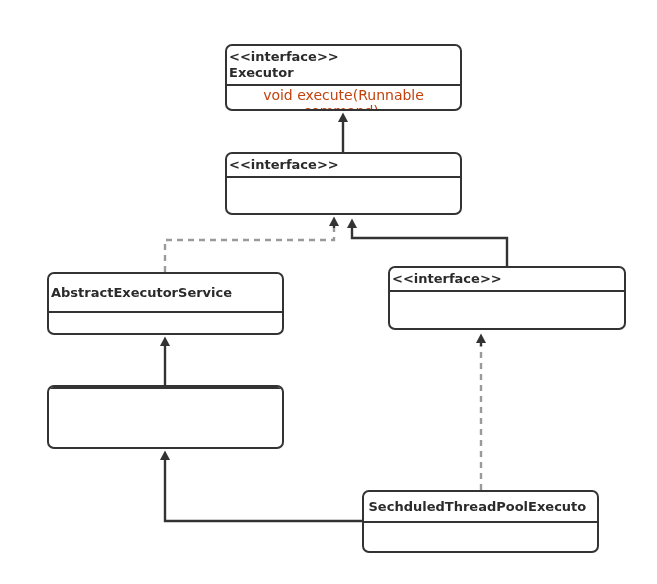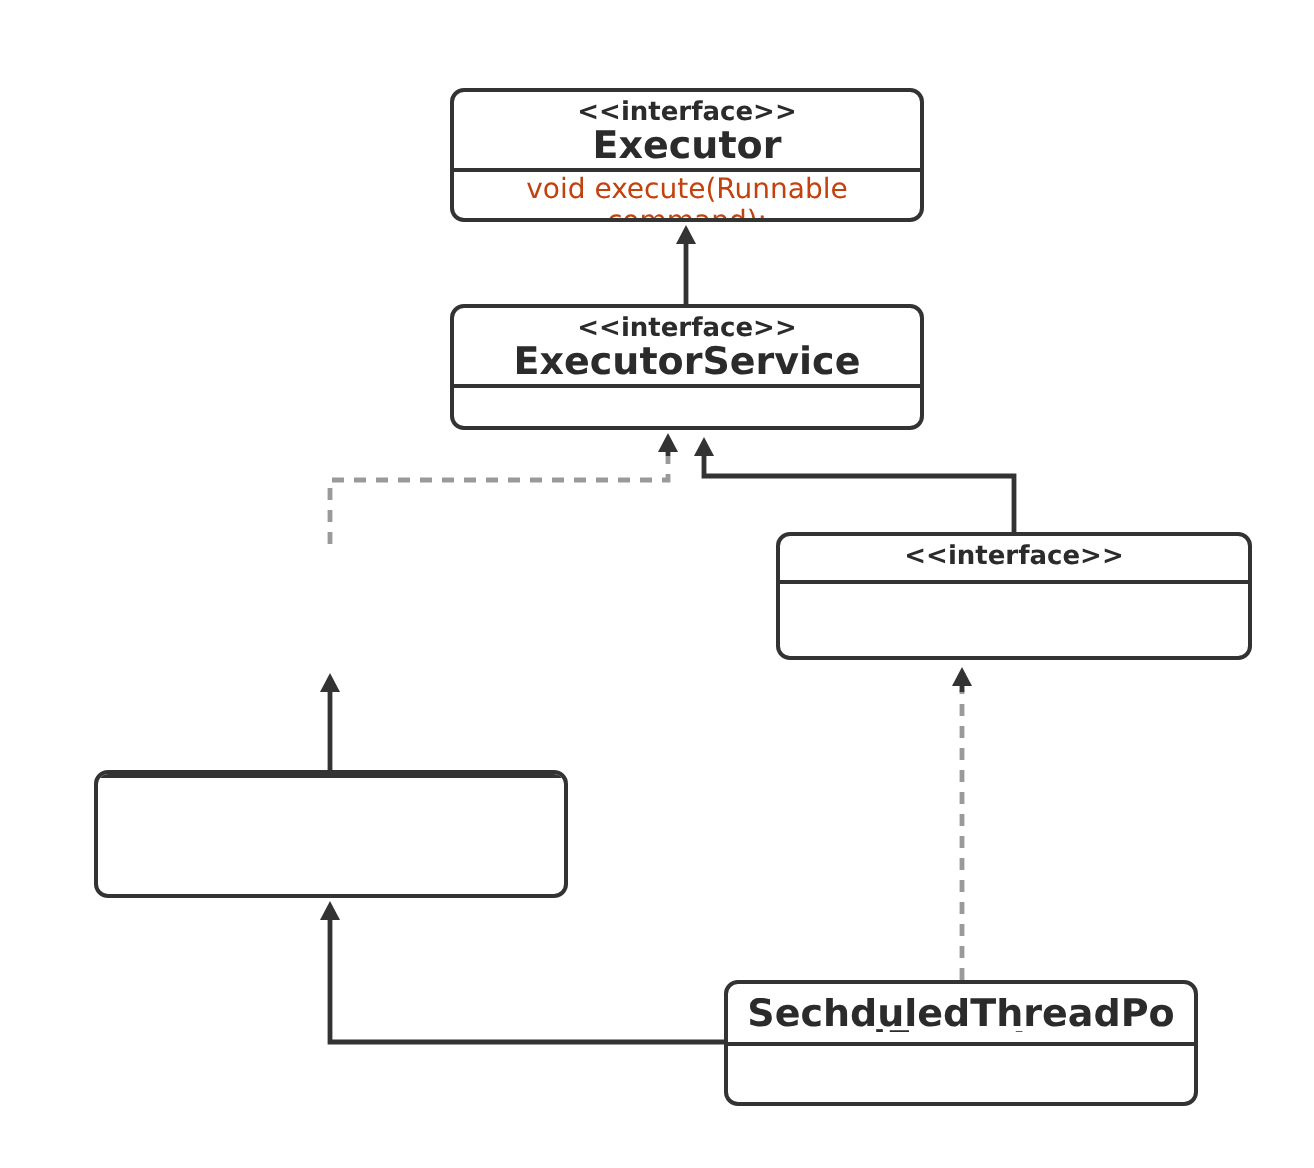--- a/index.html
+++ b/index.html
@@ -32,35 +32,34 @@
     box-sizing: border-box;
     background: #ffffff;
     border: 2px solid #333333;
     border-radius: 7px;
     overflow: hidden;
     z-index: 2;
   }
   .uml-header {
     box-sizing: border-box;
     width: 100%;
-    text-align: center;
     padding: 3px 2px 3px 2px;
     color: #2b2b2b;
   }
   .stereotype {
     display: block;
     font-size: 13px;
     font-weight: bold;
     line-height: 16px;
     letter-spacing: 0px;
     white-space: nowrap;
   }
   .classname {
     display: block;
-    font-size: 19px;
+    font-size: 13px;
     font-weight: bold;
     line-height: 16px;
     white-space: nowrap;
   }
   .divider {
     height: 0;
     border-top: 2px solid #333333;
     width: 100%;
   }
   .uml-attrs {
@@ -151,26 +150,32 @@
       <span class="stereotype">&lt;&lt;interface&gt;&gt;</span>
       <span class="classname">Executor</span>
     </div>
     <div class="divider"></div>
     <div class="uml-attrs">void execute(Runnable command);</div>
   </div>
 
   <div class="uml-box" id="box-executorservice">
     <div class="uml-header">
       <span class="stereotype">&lt;&lt;interface&gt;&gt;</span>
-      <span class="classname">ExecutorService</span>
     </div>
     <div class="divider"></div>
     <div class="uml-attrs empty"></div>
   </div>
 
+  <div class="uml-box" id="box-abstract">
+    <div class="uml-header">
+      <span class="classname">AbstractExecutorService</span>
+    </div>
+    <div class="divider"></div>
+    <div class="uml-attrs empty"></div>
+  </div>
 
   <div class="uml-box" id="box-schedsvc">
     <div class="uml-header">
       <span class="stereotype">&lt;&lt;interface&gt;&gt;</span>
     </div>
     <div class="divider"></div>
     <div class="uml-attrs empty"></div>
   </div>
 
   <div class="uml-box" id="box-threadpool">

